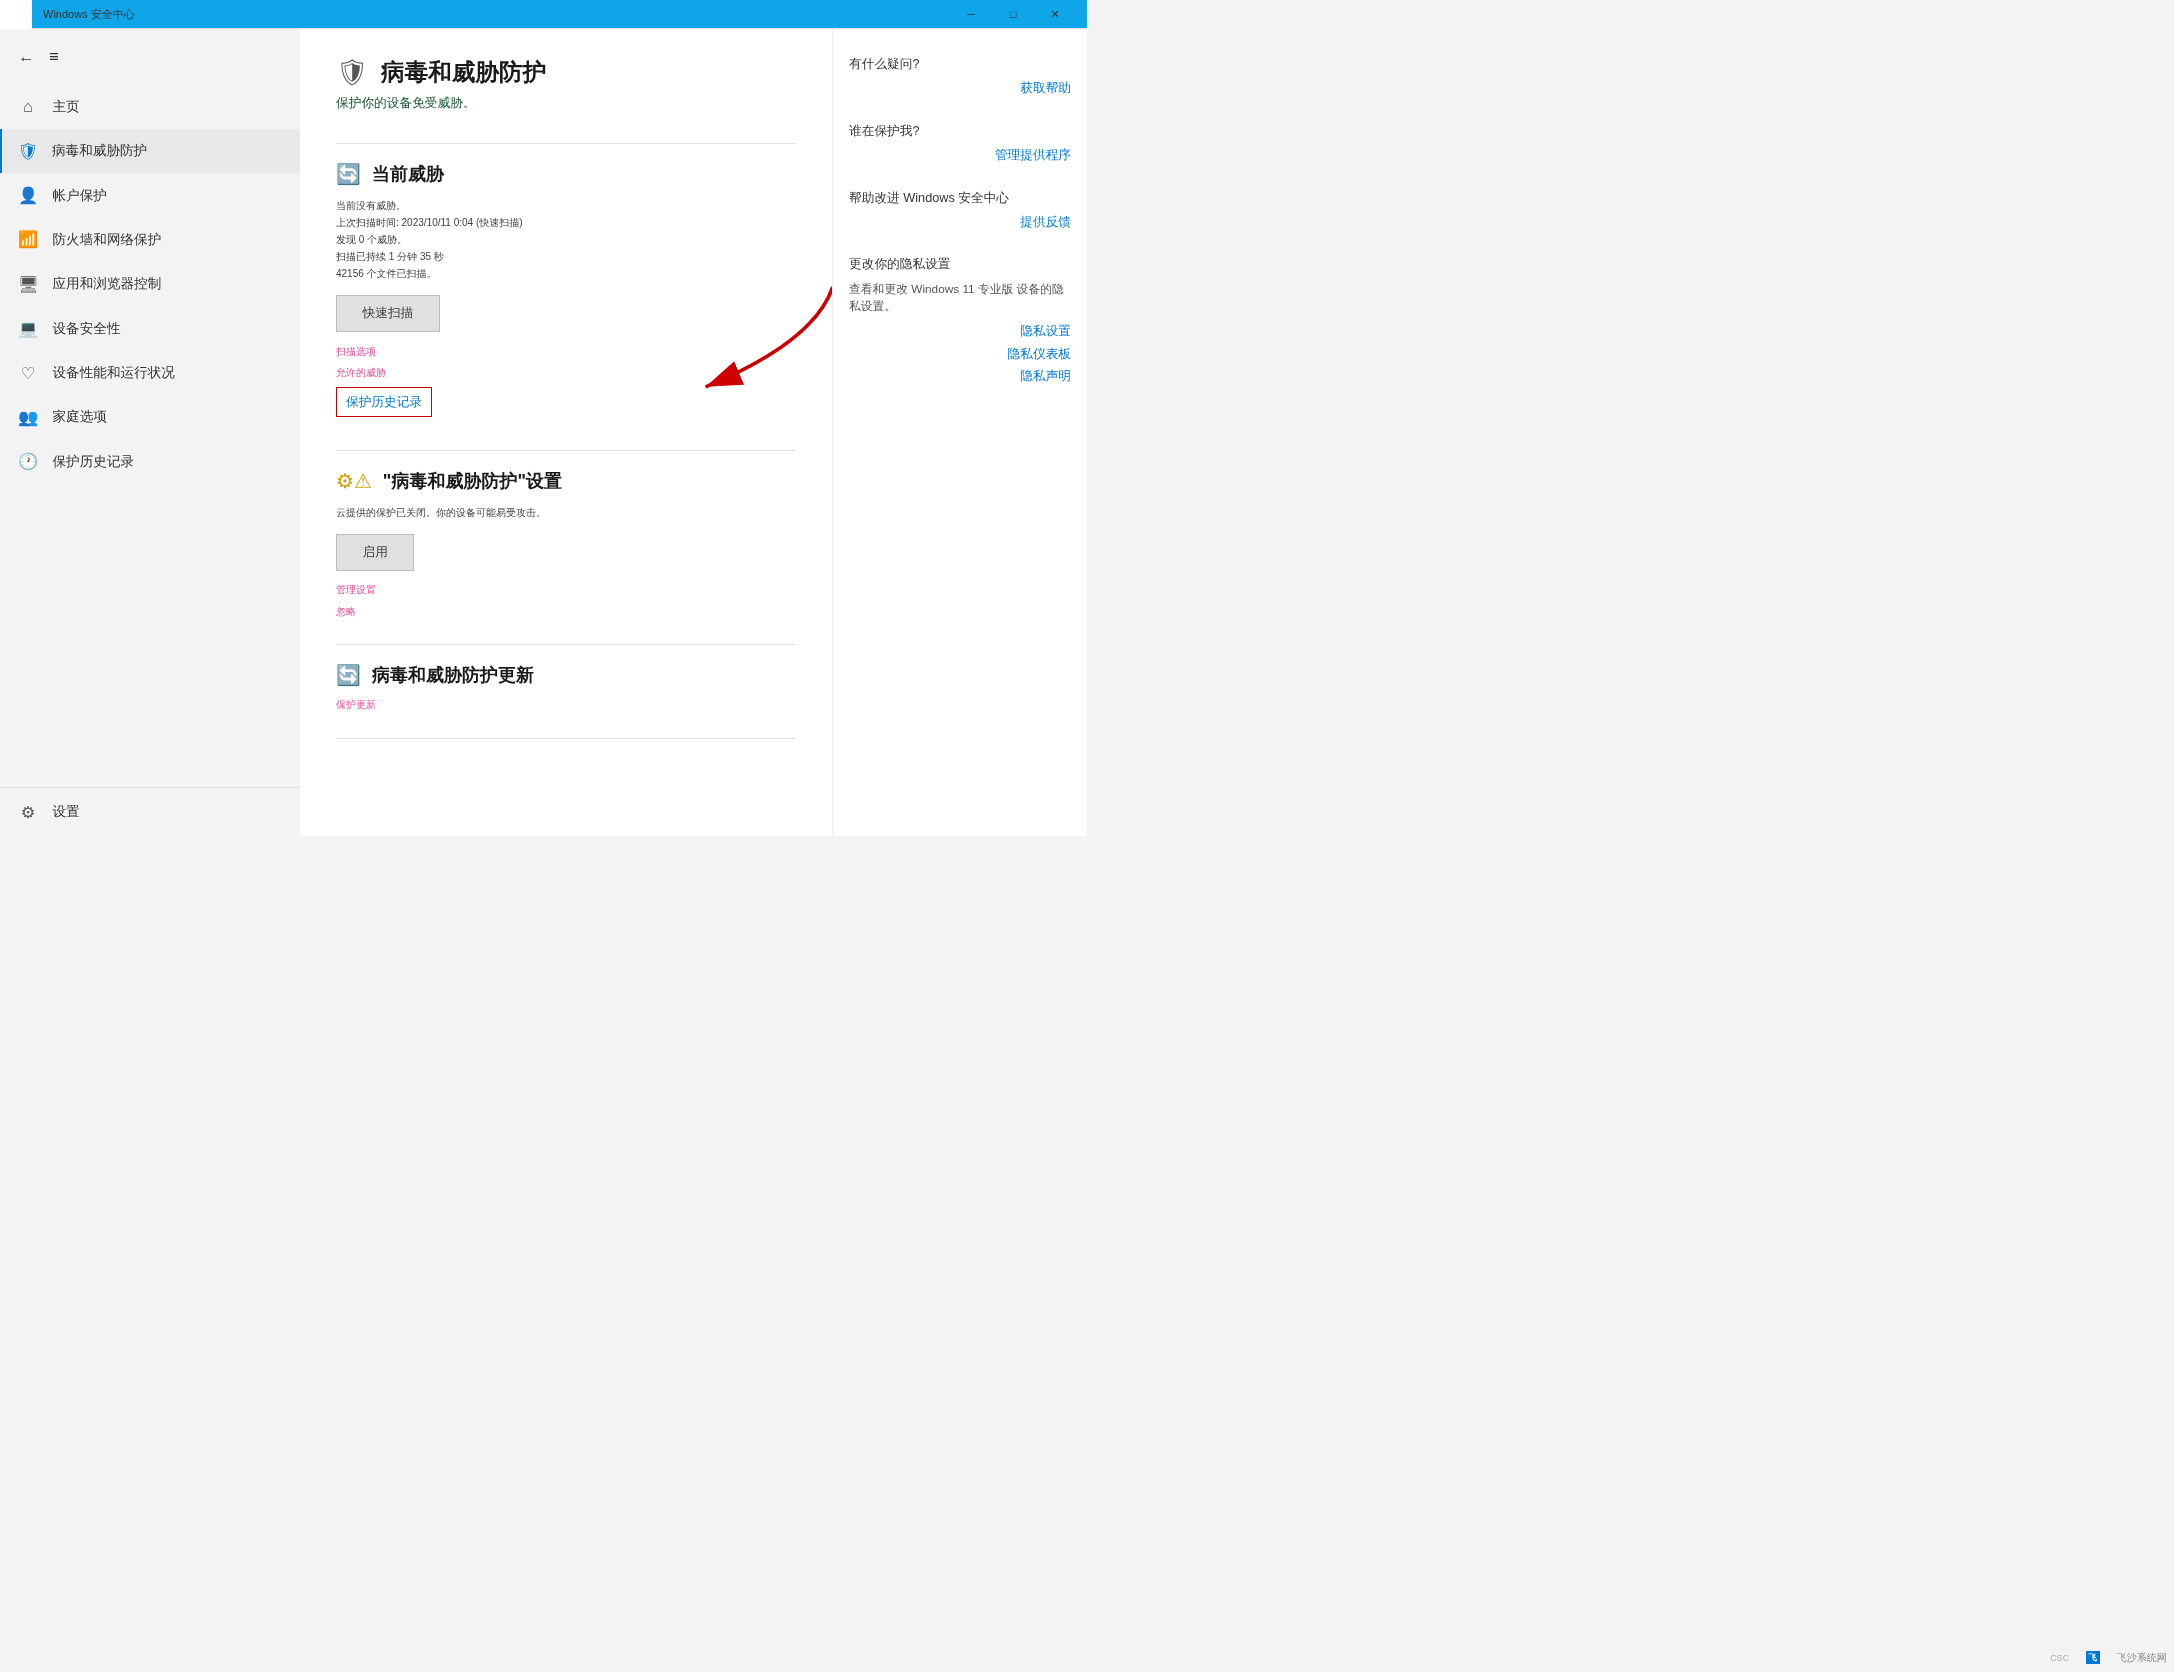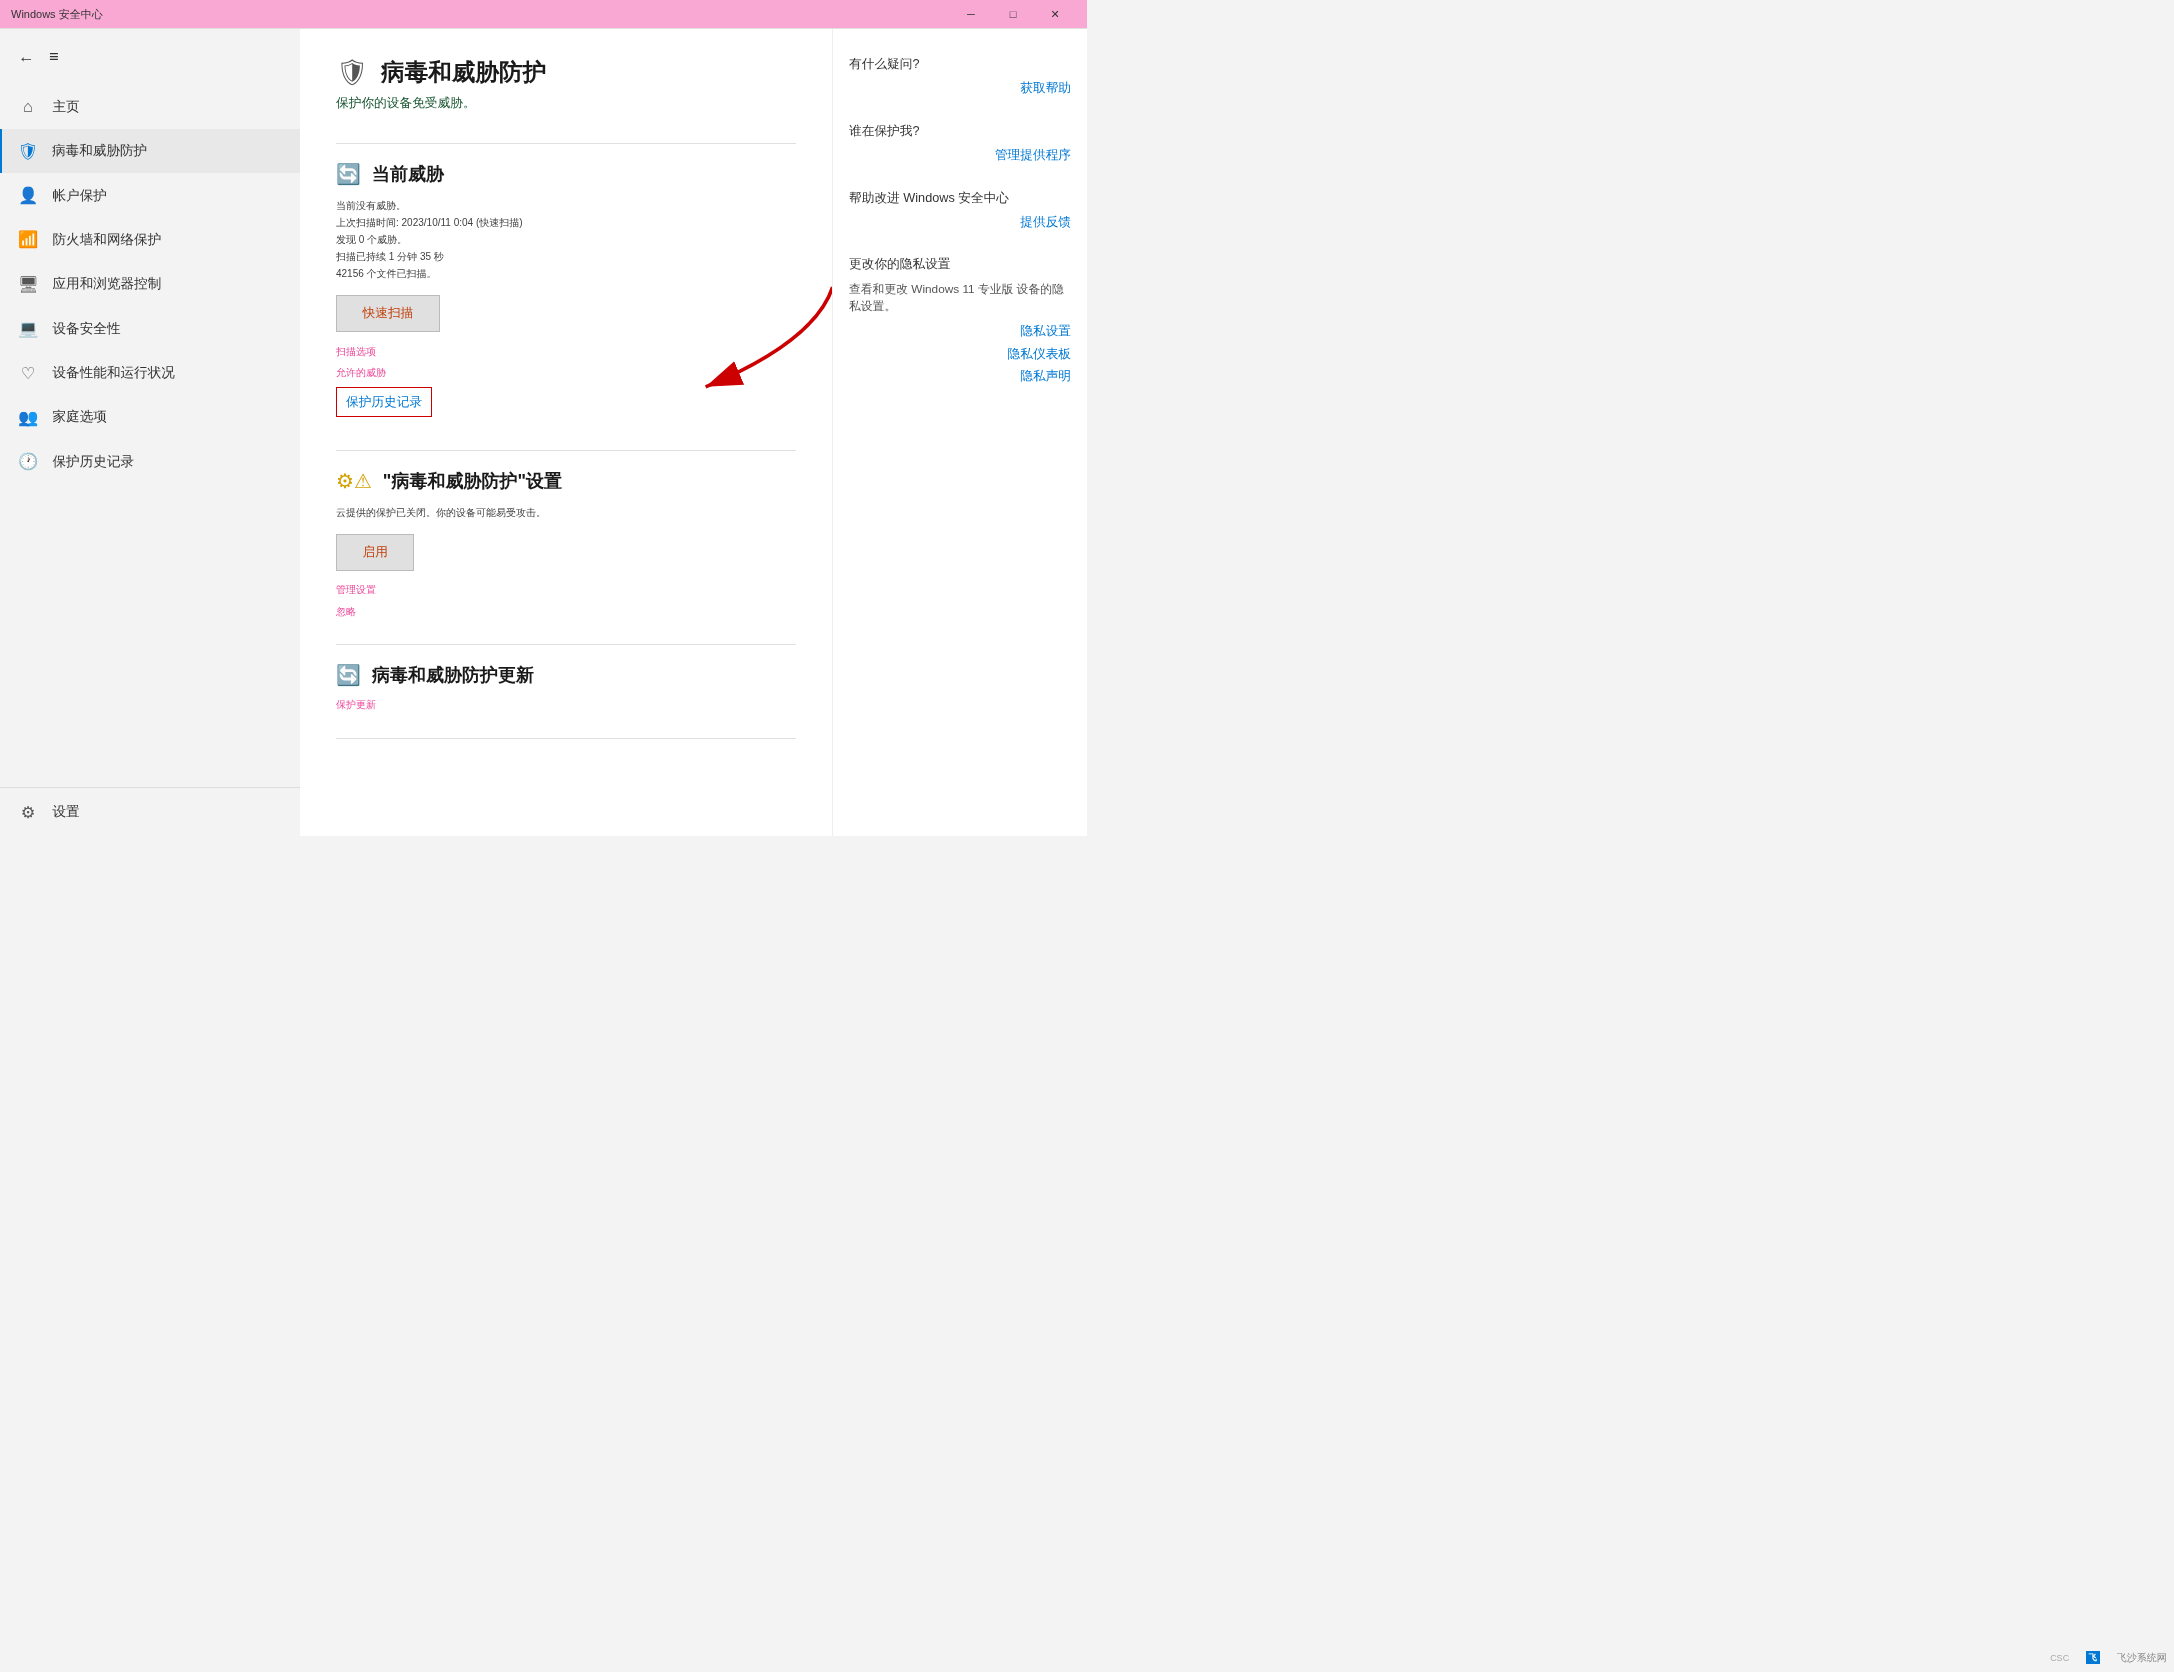--- a/index.html
+++ b/index.html
@@ -12,27 +12,28 @@
       font-size: 12.7px;
     }
     .window {
       width: 1087px;
       height: 836px;
       background: #fff;
       display: flex;
       flex-direction: column;
     }
     .title-bar {
-      background: #f9a8d4;
+      background: #0ea5e9;
       height: 29px;
       display: flex;
       align-items: center;
       padding: 0 11px;
       border-bottom: 0.9px solid #e0e0e0;
       flex-shrink: 0;
+      margin-left: 32px;
     }
     .title-bar-text {
       font-size: 11px;
       color: #333;
     }
     .title-bar-controls {
       margin-left: auto;
       display: flex;
       gap: 0;
     }
@@ -172,21 +173,21 @@
       line-height: 1.7;
       margin-bottom: 12.7px;
     }
 
     .btn-primary {
       background: #e0e0e0;
       border: 0.9px solid #bbb;
       padding: 9px 25.5px;
       font-size: 12.7px;
       cursor: pointer;
-      color: #c2410c;
+      color: #404040;
       margin-bottom: 12.7px;
       display: inline-block;
     }
 
     .link-blue {
       color: #ec4899;
       text-decoration: none;
       font-size: 10px;
       cursor: pointer;
       display: block;

